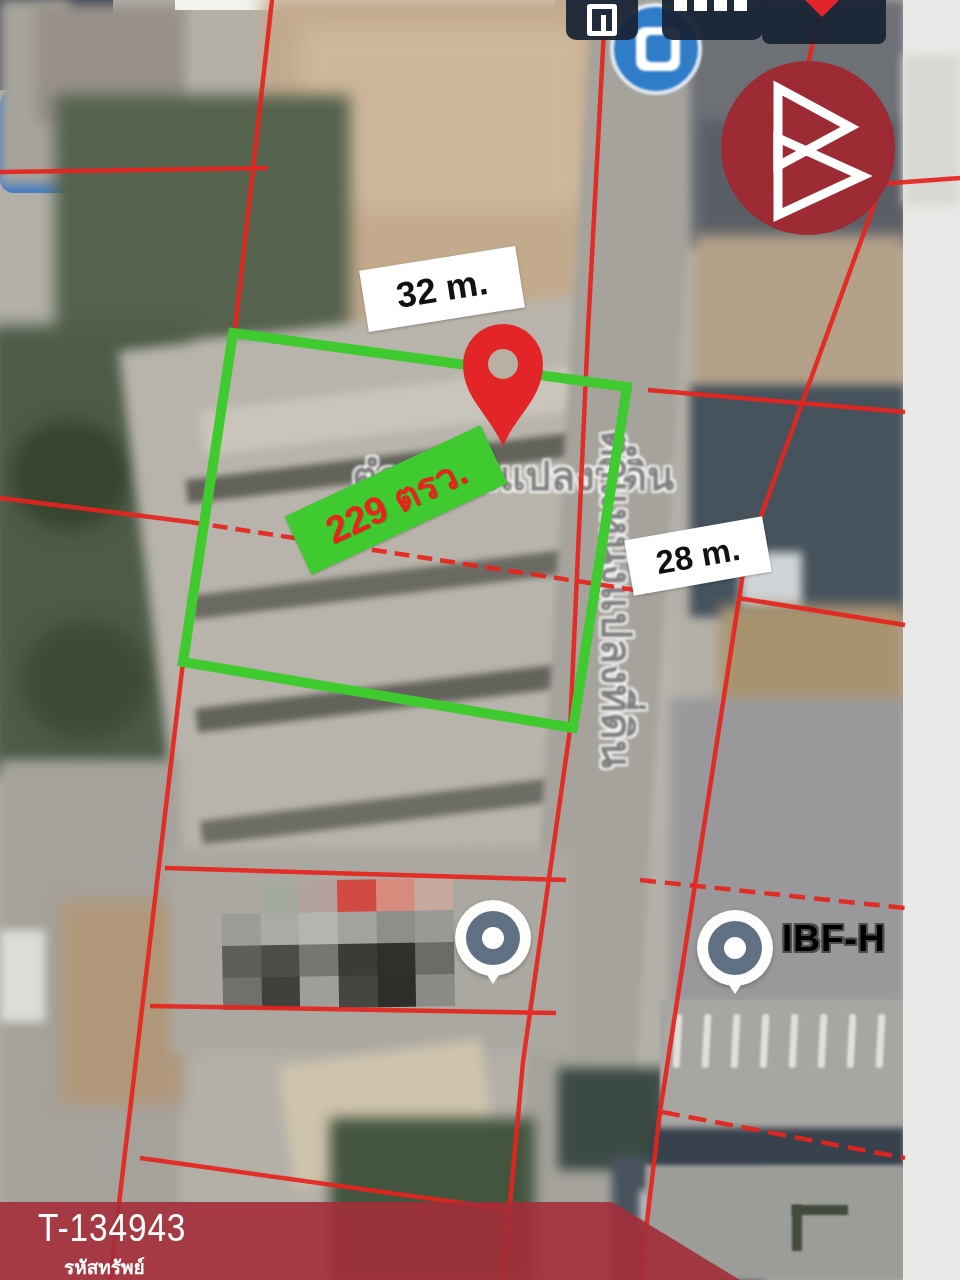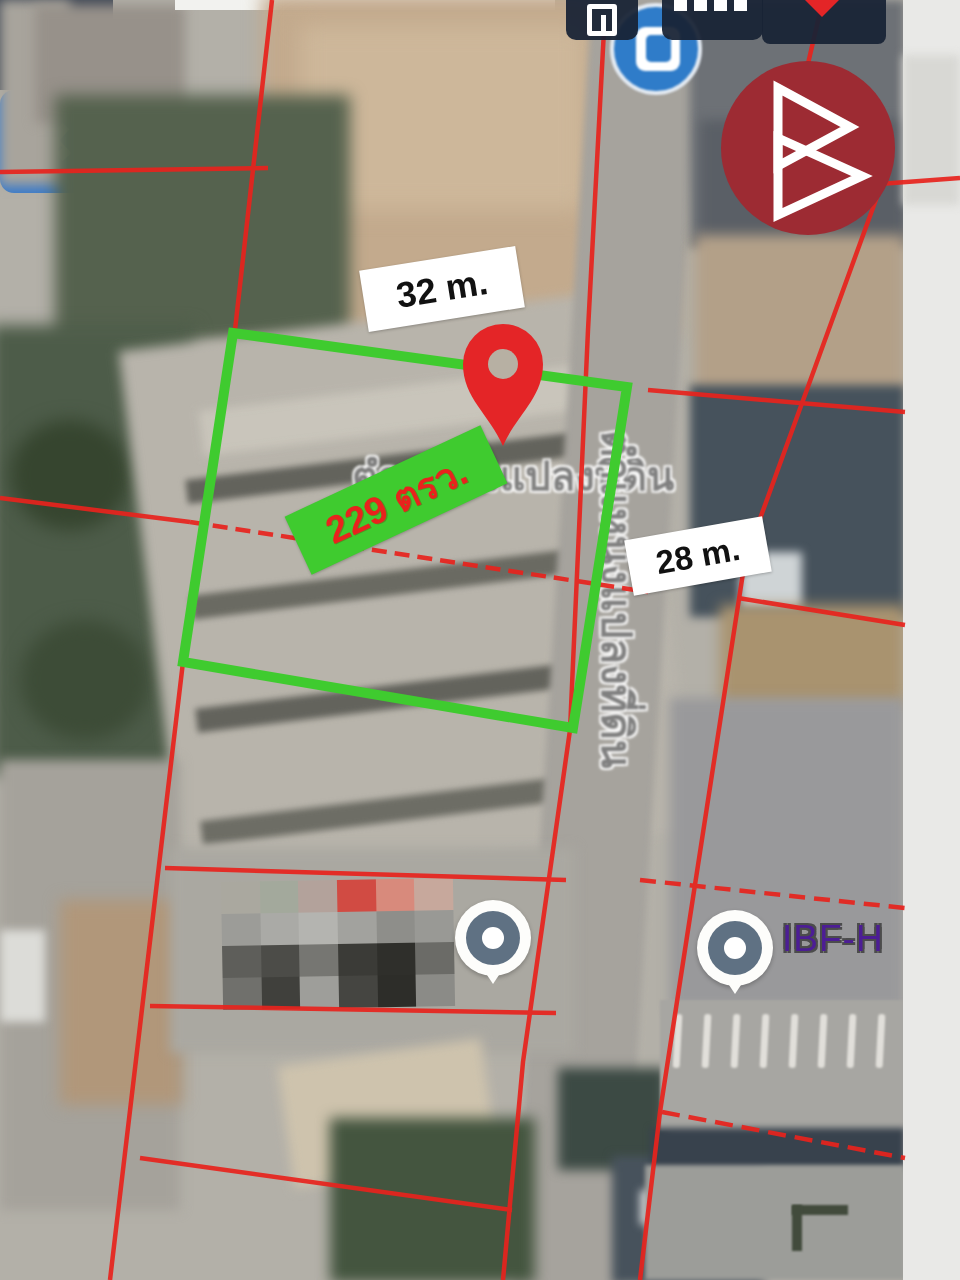--- a/index.html
+++ b/index.html
@@ -37,21 +37,21 @@
                border-radius:14px;z-index:30;display:flex;align-items:center;justify-content:center;cursor:pointer;}
   
   .poi{position:absolute;z-index:24;width:76px;height:76px;}
   .poi .outer{position:absolute;left:0;top:0;width:76px;height:76px;border-radius:50%;background:#fdfdfb;
               box-shadow:0 2px 4px rgba(0,0,0,.25);}
   .poi .tail{position:absolute;left:26px;top:66px;width:24px;height:18px;background:#fdfdfb;
              clip-path:polygon(0 0,100% 0,50% 100%);}
   .poi .inner{position:absolute;left:11px;top:11px;width:54px;height:54px;border-radius:50%;background:#5f7183;}
   .poi .dot{position:absolute;left:27px;top:27px;width:22px;height:22px;border-radius:50%;background:#fff;}
   #poi-label{position:absolute;left:782px;top:918px;z-index:22;width:126px;overflow:hidden;
-             color:#4c1d95;font-size:37px;font-weight:normal;letter-spacing:1px;white-space:nowrap;
+             color:#000000;font-size:37px;font-weight:bold;letter-spacing:1px;white-space:nowrap;
              text-shadow:2px 2px 0 #4c4c4c,-2px 2px 0 #4c4c4c,2px -2px 0 #4c4c4c,-2px -2px 0 #4c4c4c;
              filter:blur(.6px);}
   
   #blue-marker{position:absolute;left:610px;top:3px;width:92px;height:92px;border-radius:50%;
                background:#2f7cc9;border:4px solid #e3eaf2;z-index:29;filter:blur(.8px);}
   #blue-marker .sq{position:absolute;left:22px;top:20px;width:44px;height:44px;background:#fff;border-radius:9px;}
   #blue-marker .sq2{position:absolute;left:10px;top:8px;width:25px;height:27px;background:#2f7cc9;border-radius:5px;}
   
   #brand-logo{position:absolute;left:0;top:0;z-index:32;}
   
@@ -234,14 +234,18 @@
   </div>
 
   <svg id="brand-logo" width="960" height="1280" viewBox="0 0 960 1280" style="pointer-events:none;">
     <circle cx="808" cy="148" r="87" fill="var(--logo-red,#9d2b33)"></circle>
     <g stroke="#fff" stroke-width="9" fill="none" stroke-linejoin="miter">
       <polygon points="778,88 850,127 778,166"></polygon>
       <polygon points="778,138 862,176 778,215"></polygon>
     </g>
   </svg>
 
+  <div id="banner">
+    <div class="code">T-134943</div>
+    <div class="cap">รหัสทรัพย์</div>
+  </div>
 
 </div>
 
 </body></html>

